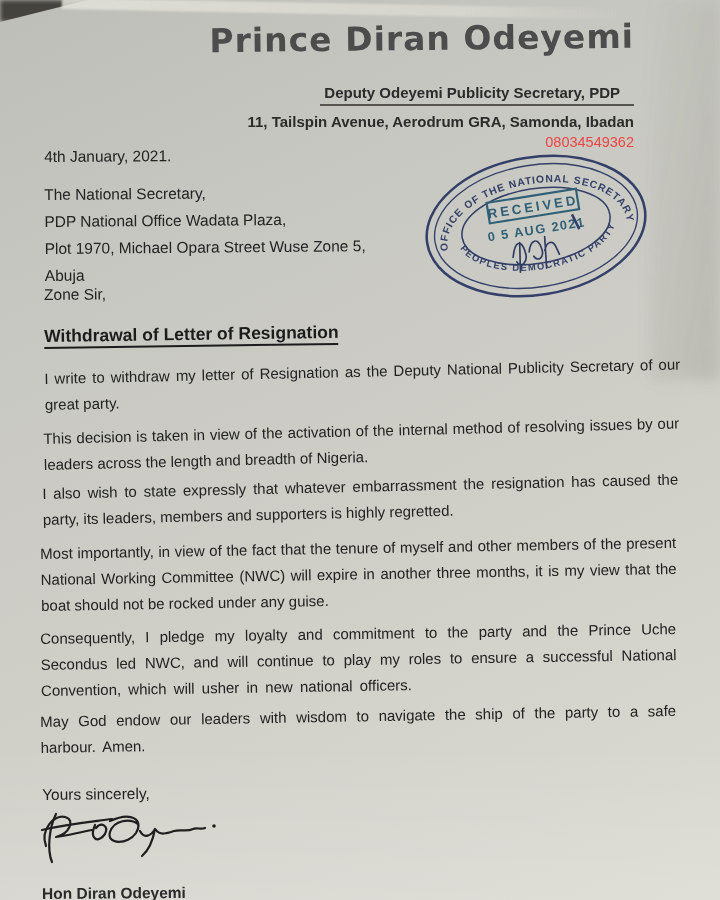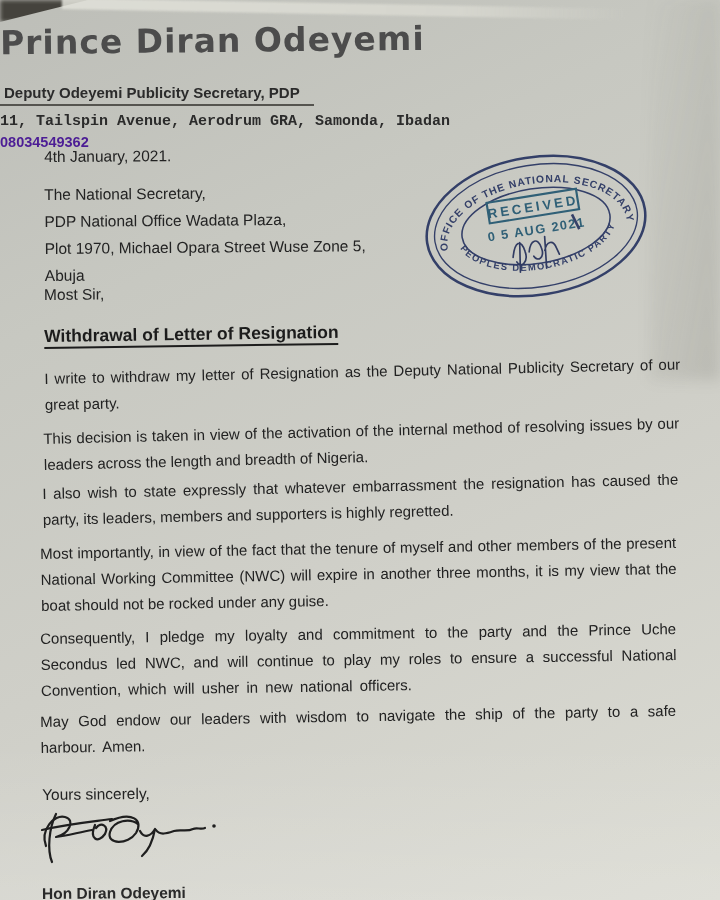--- a/index.html
+++ b/index.html
@@ -14,27 +14,27 @@
     clip-path:polygon(0 0,100% 0,52% 48%,0 100%);filter:blur(2px);}
   .top-edge{position:absolute;top:-2px;left:62px;width:565px;height:11px;
     background:linear-gradient(90deg,#e3e3db,#d9d9d1 70%,rgba(217,217,209,0));
     transform:rotate(1.1deg);transform-origin:left top;filter:blur(1.2px);opacity:.85;}
   .right-shade{position:absolute;top:0;right:0;width:70px;height:380px;
     background:linear-gradient(100deg,rgba(0,0,0,0),rgba(80,80,70,.16));filter:blur(7px);}
   .bottom-sheen{position:absolute;bottom:0;left:0;width:720px;height:160px;
     background:linear-gradient(180deg,rgba(255,255,255,0),rgba(255,255,255,.12));}
 
   
-  .letterhead{position:absolute;top:20px;left:0;width:622px;text-align:left;}
+  .letterhead{position:absolute;top:20px;left:12px;width:622px;text-align:right;}
   .lh-name{margin:0;font-family:"DejaVu Sans",sans-serif;font-size:33px;font-weight:bold;
     color:#4c4c4c;letter-spacing:1px;transform:rotate(-.6deg);}
   .lh-title{display:inline-block;margin-top:7px;font-size:15px;font-weight:bold;color:#2b2b2b;
     border-bottom:2px solid #55544f;padding:0 14px 3px 4px;}
-  .lh-address{margin-top:7px;font-size:15px;font-weight:bold;color:#2b2b2b;font-family:Liberation Mono, monospace;}
-  .lh-phone{margin-top:4px;font-size:14.5px;font-weight:bold;color:#4c1d95;}
+  .lh-address{margin-top:7px;font-size:15px;font-weight:bold;color:#2b2b2b;}
+  .lh-phone{margin-top:4px;font-size:14.5px;font-weight:normal;color:#ef4444;}
 
   .abs{position:absolute;transform-origin:left top;}
   .body-text{font-size:15px;line-height:26px;color:#222;}
 
   .date{top:144px;left:44px;font-size:15.5px;transform:rotate(-.4deg);}
   .recipient{top:181px;left:44px;font-size:15.5px;line-height:27px;transform:rotate(-.5deg);}
   .salutation{top:286px;left:44px;font-size:15.5px;transform:rotate(-.5deg);}
   .subject{top:326px;left:44px;transform:rotate(-.8deg);}
   .subject span{font-size:17.5px;font-weight:bold;color:#1c1c1c;
     border-bottom:2.5px solid #1c1c1c;padding-bottom:1px;}
@@ -97,21 +97,21 @@
   <text class="arc-text" font-size="9.5" letter-spacing="1.5">
     <textPath href="#arcBottom" startOffset="50%" text-anchor="middle">PEOPLES DEMOCRATIC PARTY</textPath>
   </text>
   <rect x="74" y="45" width="92" height="21" fill="none" stroke="#2b6d92" stroke-width="2.2"></rect>
   <text class="teal" x="120" y="61" text-anchor="middle" font-size="13.5" letter-spacing="3">RECEIVED</text>
   <text class="teal" x="120" y="84" text-anchor="middle" font-size="13" letter-spacing="1.5">0 5 AUG 2021</text>
   <path class="scrawl" d="M92,104 c4,-16 11,-18 13,-4 c2,11 -7,17 -10,9 m14,-8 c3,-12 11,-14 13,-2 c2,10 -6,14 -9,7 m12,-4 c3,-9 10,-10 12,-1 l2,7 M101,90 l-4,30 M127,88 l-3,32"></path>
   <path class="ink" stroke-width="2.6" d="M158,70 l5,16"></path>
 </svg>
 
-<div class="abs salutation">Most Sir,</div>
+<div class="abs salutation">Zone Sir,</div>
 
 <div class="abs subject">
   <span>Withdrawal of Letter of Resignation</span>
 </div>
 
 <p class="abs para body-text p1">I write to withdraw my letter of Resignation as the Deputy National Publicity Secretary of our great party.</p>
 <p class="abs para body-text p2">This decision is taken in view of the activation of the internal method of resolving issues by our leaders across the length and breadth of Nigeria.</p>
 <p class="abs para body-text p3">I also wish to state expressly that whatever embarrassment the resignation has caused the party, its leaders, members and supporters is highly regretted.</p>
 <p class="abs para body-text p4">Most importantly, in view of the fact that the tenure of myself and other members of the present National Working Committee (NWC) will expire in another three months, it is my view that the boat should not be rocked under any guise.</p>
 <p class="abs para body-text p5">Consequently, I pledge my loyalty and commitment to the party and the Prince Uche Secondus led NWC, and will continue to play my roles to ensure a successful National Convention, which will usher in new national officers.</p>

